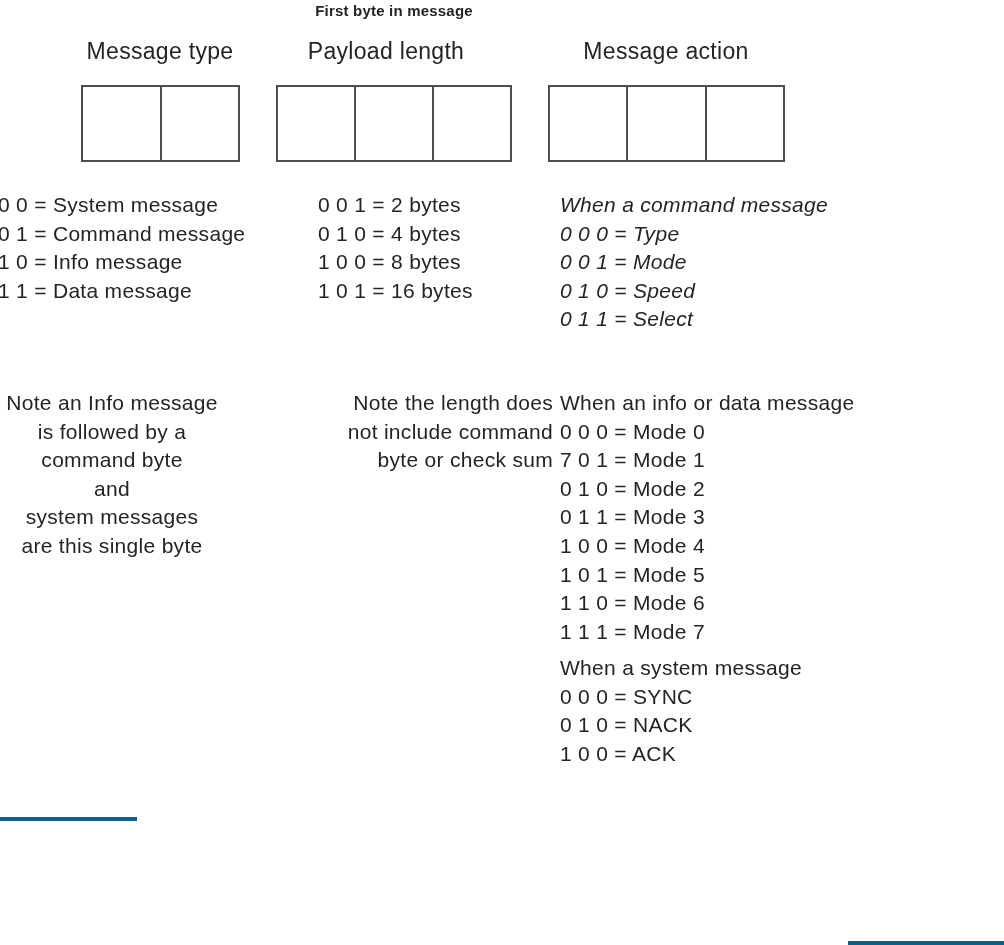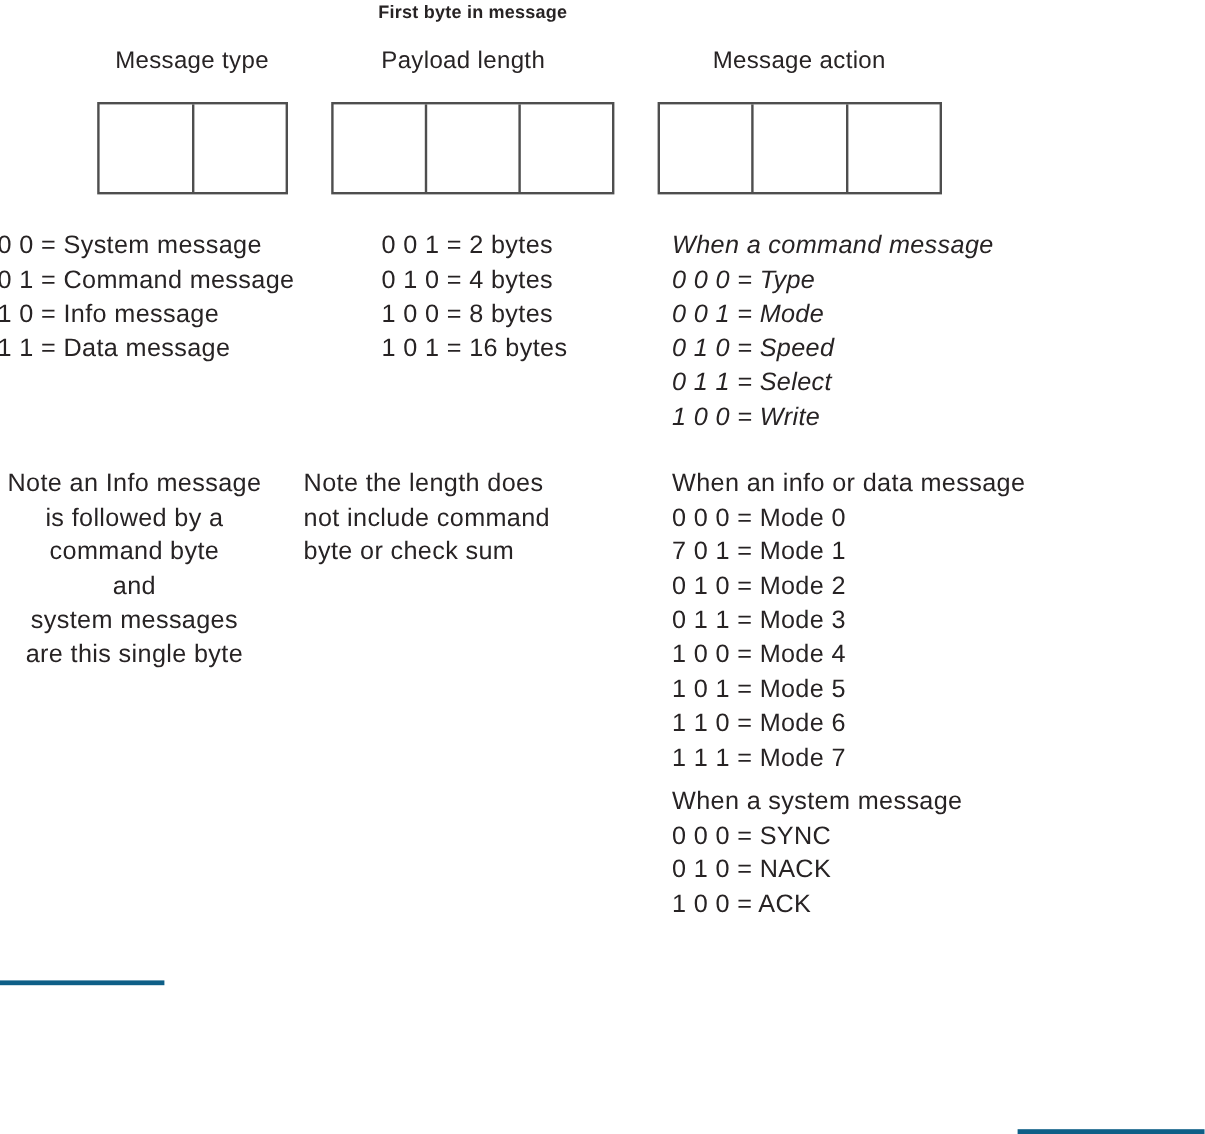--- a/index.html
+++ b/index.html
@@ -26,21 +26,21 @@
     line-height: 22px;
     font-weight: bold;
     letter-spacing: 0.2px;
     white-space: nowrap;
   }
   .col-header {
     position: absolute;
     top: 40px;
     width: 240px;
     text-align: center;
-    font-size: 20px;
+    font-size: 23px;
     line-height: 22px;
     letter-spacing: 0.3px;
     white-space: nowrap;
   }
   .h1 { left: 40px; }
   .h2 { left: 266px; }
   .h3 { left: 546px; text-align: center; }
 
   .bitbox {
     position: absolute;
@@ -65,21 +65,21 @@
     line-height: 28.6px;
     letter-spacing: 0.3px;
     white-space: nowrap;
   }
   .codes .code-line, .group .code-line, .note .note-line { white-space: nowrap; }
 
   .list1 { left: -2px;  top: 191px; }
   .list2 { left: 318px; top: 191px; }
   .g1    { left: 560px; top: 191px; font-style: italic; }
   .note1 { left: -38px; top: 389px; width: 300px; text-align: center; }
-  .note2 { left: 253px; top: 389px; width: 300px; text-align: left; }
+  .note2 { left: 253px; top: 389px; width: 300px; text-align: right; }
   .g2    { left: 560px; top: 389px; }
   .g3    { left: 560px; top: 634px; margin-top: 20px; }
 
   .rule {
     position: absolute;
     height: 4px;
     background: var(--accent, #0e5f87);
   }
   .rule-left  { left: 0px;   top: 817px; width: 137px; }
   .rule-right { left: 848px; top: 941px; width: 156px; }
@@ -125,21 +125,20 @@
     <div class="code-line">1 0 0 = 8 bytes</div>
     <div class="code-line">1 0 1 = 16 bytes</div>
   </div>
 
   <div class="group g1">
     <div class="code-line">When a command message</div>
     <div class="code-line">0 0 0 = Type</div>
     <div class="code-line">0 0 1 = Mode</div>
     <div class="code-line">0 1 0 = Speed</div>
     <div class="code-line">0 1 1 = Select</div>
-    <div class="code-line">1 0 0 = Write</div>
   </div>
 
   <div class="note note1">
     <div class="note-line">Note an Info message</div>
     <div class="note-line">is followed by a</div>
     <div class="note-line">command byte</div>
     <div class="note-line">and</div>
     <div class="note-line">system messages</div>
     <div class="note-line">are this single byte</div>
   </div>

